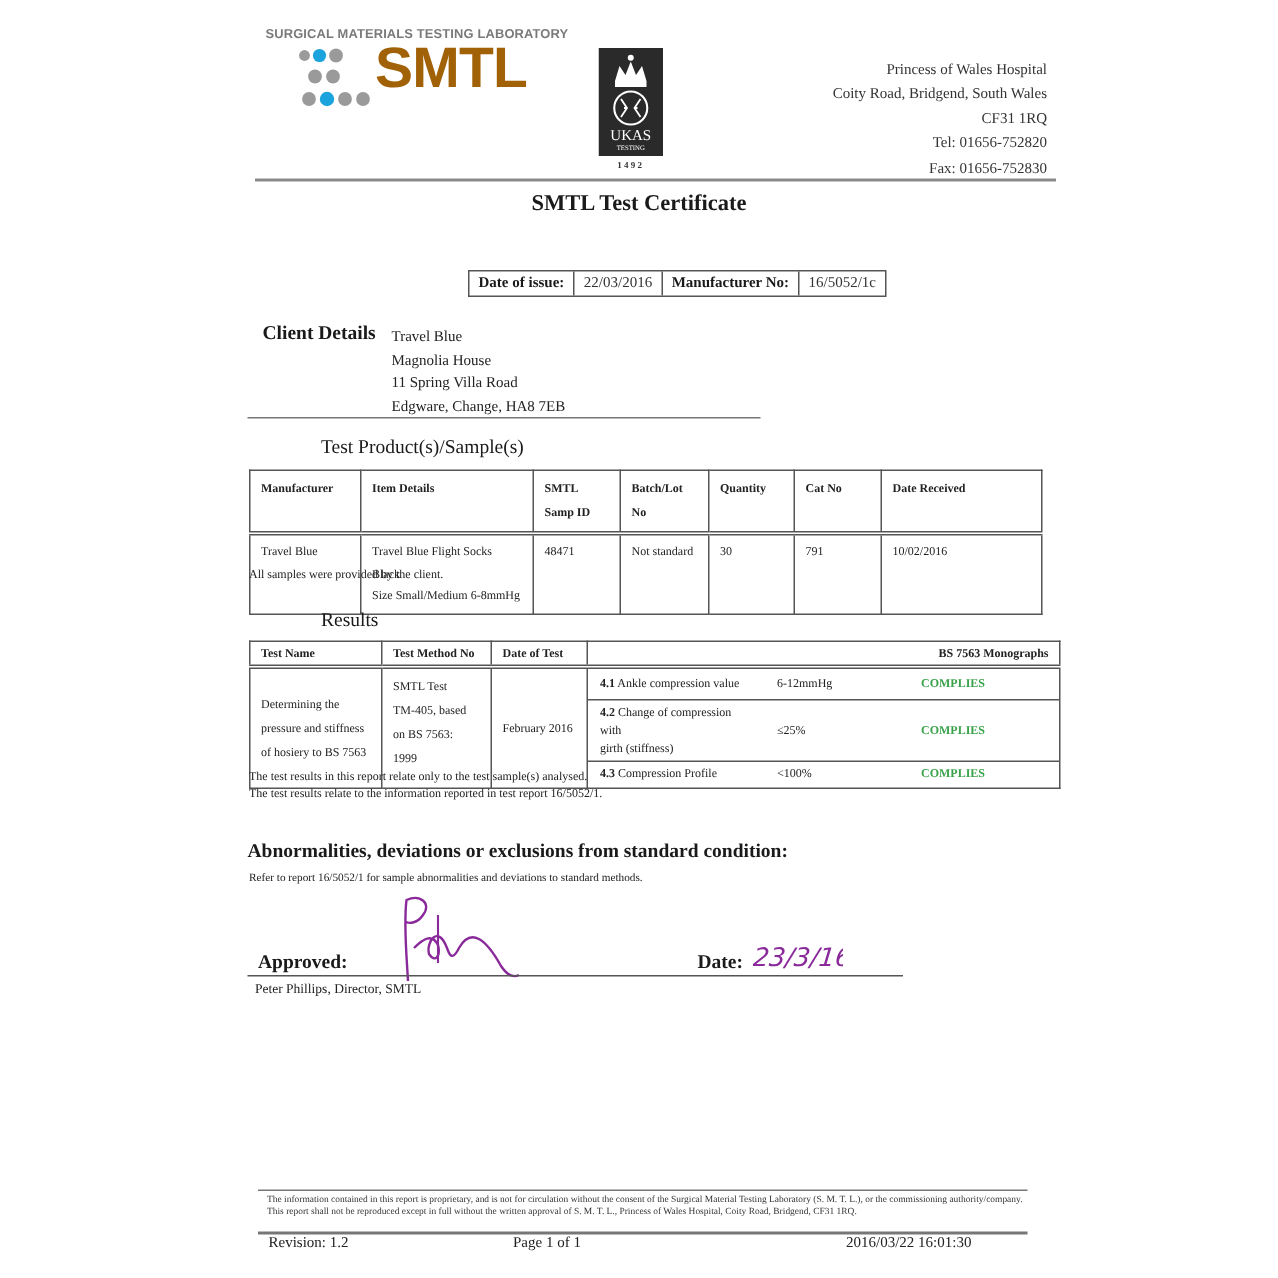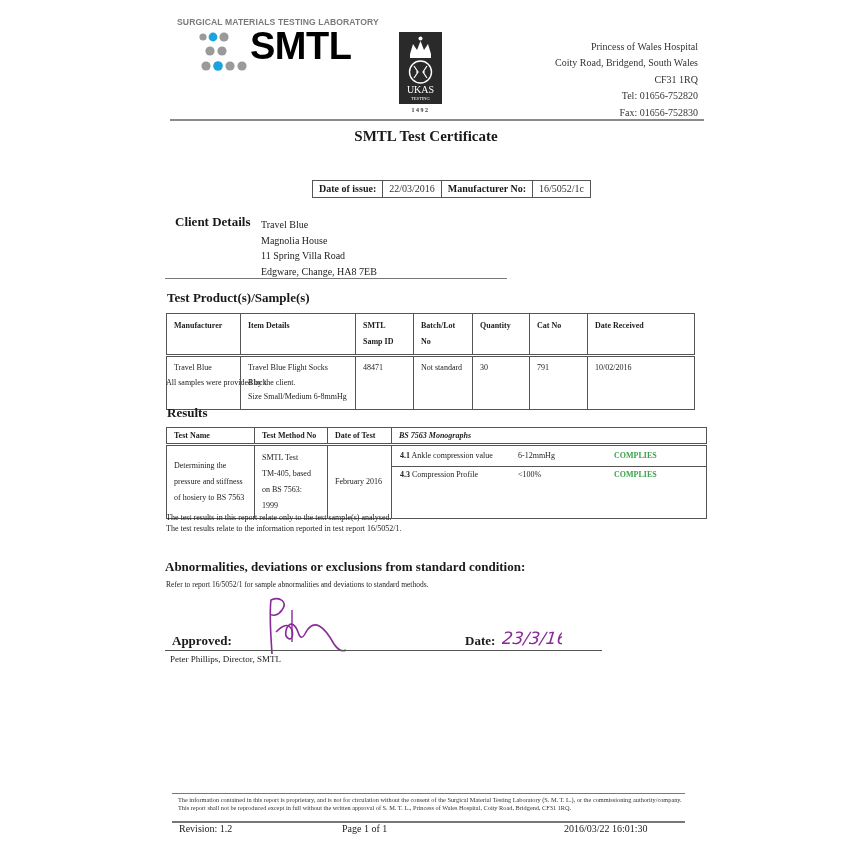--- a/index.html
+++ b/index.html
@@ -3,60 +3,60 @@
   <meta charset="utf-8">
   <style>
     * { box-sizing: border-box; margin: 0; padding: 0; }
     html, body { width: 852px; height: 852px; background: #ffffff; overflow: hidden; }
     body { position: relative; font-family: "Liberation Serif", "DejaVu Serif", serif; color: #1a1a1a; }
     .abs { position: absolute; }
 
     
     .lab-name { left: 177px; top: 17px; font-family: "Liberation Sans", "DejaVu Sans", sans-serif; font-weight: bold; font-size: 8.6px; color: #7a7a7a; letter-spacing: 0.1px; white-space: nowrap; }
     .logo-dots { left: 199px; top: 30px; width: 70px; height: 50px; }
-    .logo-text { left: 250px; top: 26px; font-family: "Liberation Sans", "DejaVu Sans", sans-serif; font-weight: bold; font-size: 38px; color: #000000; letter-spacing: -0.5px; line-height: 40px; }
+    .logo-text { left: 250px; top: 26px; font-family: "Liberation Sans", "DejaVu Sans", sans-serif; font-weight: bold; font-size: 38px; color: #a16207; letter-spacing: -0.5px; line-height: 40px; }
     .ukas { left: 399px; top: 32px; width: 43px; height: 84px; }
     .address { right: 154px; top: 39px; text-align: right; font-size: 10px; line-height: 16.4px; color: #333; }
     .hr-top { left: 170px; top: 119px; width: 534px; height: 2px; background: #8a8a8a; }
 
     .title { left: 0; width: 852px; top: 128px; text-align: center; font-size: 15px; font-weight: bold; }
 
     
     .issue-box { left: 312px; top: 180px; display: flex; border: 1px solid #555; height: 18px; font-size: 10px; }
     .issue-box > div { border-right: 1px solid #555; padding: 0 6px; line-height: 16px; white-space: nowrap; }
     .issue-box > div:last-child { border-right: none; }
     .issue-box .lbl { font-weight: bold; }
     .issue-box .val { color: #333; }
 
     
     .client-lbl { left: 175px; top: 214px; font-size: 13px; font-weight: bold; }
     .client-lines { left: 261px; top: 217px; font-size: 10px; line-height: 15.6px; color: #222; }
     .hr-client { left: 165px; top: 278px; width: 342px; height: 1px; background: #777; }
 
-    .h-section { font-size: 13px; font-weight: bold; }
+    .h-section { font-size: 13px; font-weight: normal; margin-left: 47px; }
     .h-products { left: 167px; top: 290px; }
     .h-results { left: 167px; top: 405px; }
 
     table { border-collapse: collapse; font-size: 8px; color: #222; }
     table td, table th { border: 1px solid #555; vertical-align: top; text-align: left; }
     th { font-weight: bold; }
 
     
     .prod-table { left: 166px; top: 313px; width: 529px; border-radius: 23px; }
     .prod-table th { height: 31px; padding: 4px 7px; line-height: 16px; }
     .prod-table td { height: 35px; padding: 4px 7px; line-height: 14.5px; }
     .prod-table tr.body-row td { border-top: 3px double #555; }
     .note1 { left: 166px; top: 378px; font-size: 8px; color: #222; }
 
     
     .res-table { left: 166px; top: 427px; width: 541px; }
     .res-table th { height: 15px; padding: 1px 7px; line-height: 13px; }
     .res-table td.main { padding: 4px 7px; line-height: 16px; }
     .res-table tr.body-row td.main { border-top: 3px double #555; }
-    .res-table th.mono { text-align: left; font-style: italic; }
+    .res-table th.mono { text-align: right; }
     .mono-inner { width: 100%; border-collapse: collapse; }
     .mono-inner td { border: none; border-bottom: 1px solid #555; padding: 2px 8px; line-height: 12px; vertical-align: middle; font-size: 8px; }
     .mono-inner tr:last-child td { border-bottom: none; }
     .mono-cell { padding: 0 !important; border-top: 3px double #555 !important; }
     .comply { color: #3aa24a; font-weight: bold; }
     .note2 { left: 166px; top: 512px; font-size: 8px; line-height: 11px; color: #222; }
 
     
     .h-abn { left: 165px; top: 559px; font-size: 13px; font-weight: bold; }
     .abn-text { left: 166px; top: 580px; font-size: 7.5px; color: #222; }
@@ -184,20 +184,25 @@
     </td>
     <td class="main" style="vertical-align:middle">February 2016</td>
     <td class="mono-cell">
       <table class="mono-inner">
         <tbody>
               <tr style="height:20px">
           <td style="width:118px"><b>4.1</b> <span>Ankle compression value</span></td>
           <td style="width:96px">6-12mmHg</td>
           <td class="comply">COMPLIES</td>
         </tr>
+        <tr style="height:29px">
+          <td><b>4.2</b> <span>Change of compression with</span><br><span>girth (stiffness)</span></td>
+          <td>≤25%</td>
+          <td class="comply">COMPLIES</td>
+        </tr>
         <tr style="height:18px">
           <td><b>4.3</b> <span>Compression Profile</span></td>
           <td>&lt;100%</td>
           <td class="comply">COMPLIES</td>
         </tr>
       </tbody>
           </table>
     </td>
   </tr>
 </tbody>

